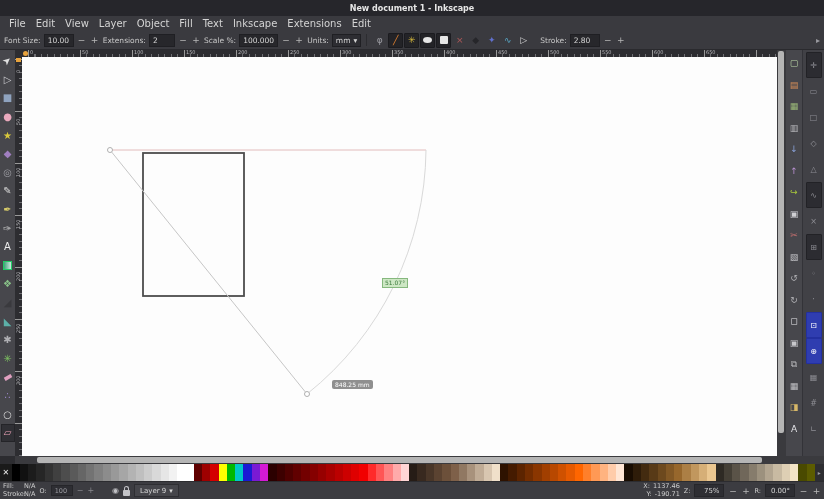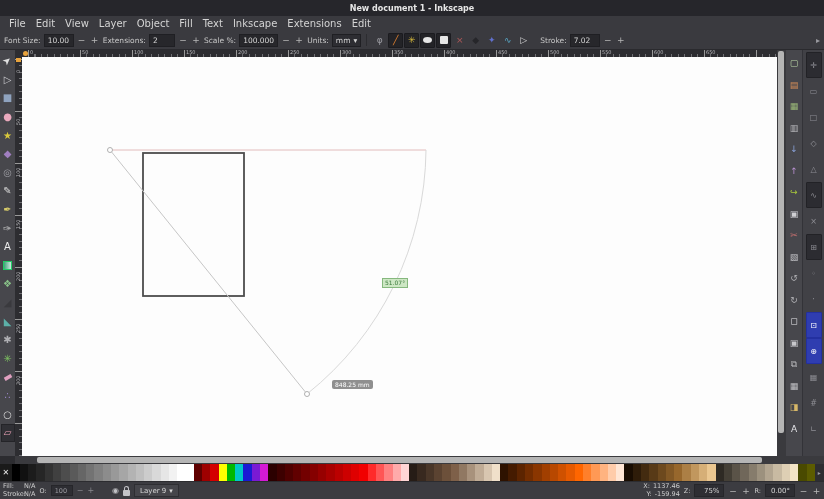--- a/index.html
+++ b/index.html
@@ -179,21 +179,21 @@
         <span style="color: rgb(96, 112, 204);">✦</span>
       </span>
       <span class="tgl">
         <span style="color: rgb(88, 168, 200);">∿</span>
       </span>
       <span class="tgl">
         <span style="color: rgb(216, 216, 216);">▷</span>
       </span>
     </span>
   <span class="tb-label" style="margin-left:6px">Stroke:</span>
-  <span class="tb-field">7.02</span>
+  <span class="tb-field">2.80</span>
   <span class="tb-step">−</span>
   <span class="tb-step">+</span>
   <span class="tb-overflow">▸</span>
 </div>
 
 <div class="main">
   <div class="toolbox" id="toolbox">
       <div class="tool">
         <span style="color: rgb(224, 224, 224); transform: rotate(-42deg);">➤</span>
       </div>
@@ -542,21 +542,21 @@
     <span>▾</span>
   </span>
   <div class="sb-right">
     <div class="coords">
       <div class="crow">
           <span>X:</span>
           <span>1137.46</span>
         </div>
       <div class="crow">
           <span>Y:</span>
-          <span>-159.94</span>
+          <span>-190.71</span>
         </div>
     </div>
     <span>Z:</span>
     <span class="zr-field">75%</span>
     <span class="step2">−</span>
     <span class="step2">+</span>
     <span>R:</span>
     <span class="zr-field">0.00°</span>
     <span class="step2">−</span>
     <span class="step2">+</span>

